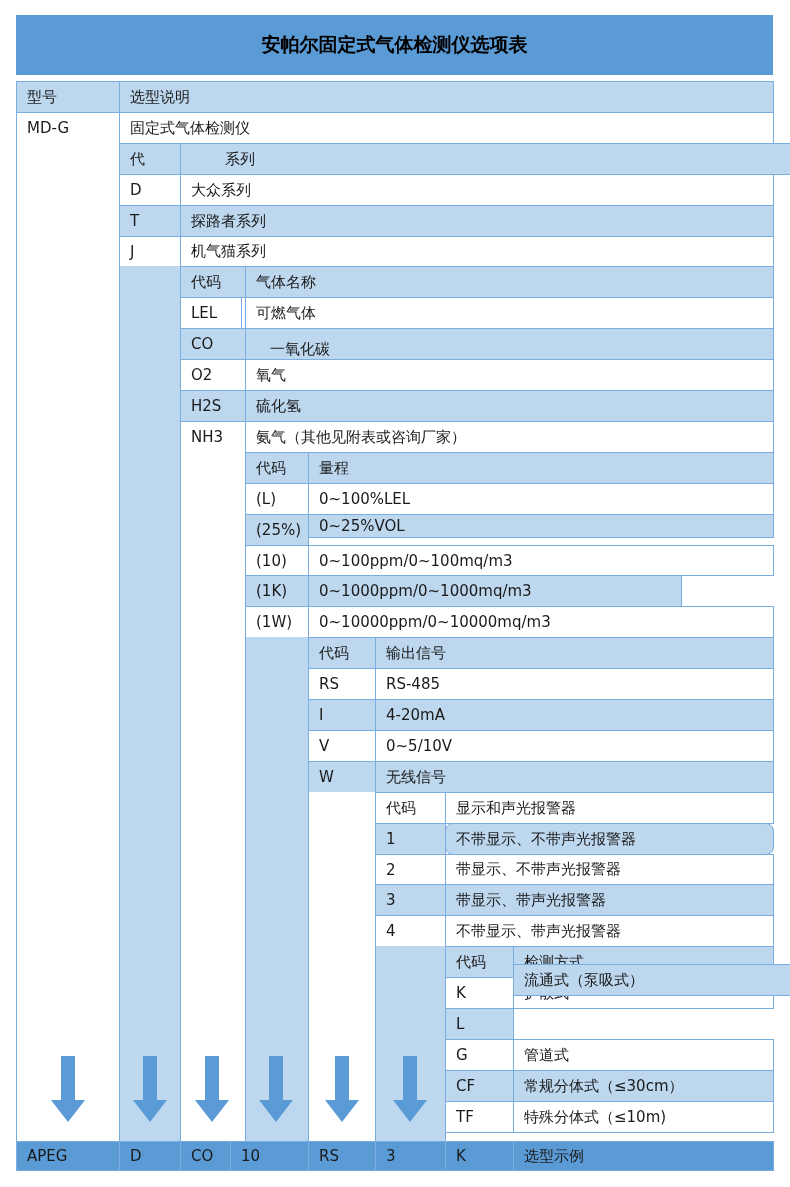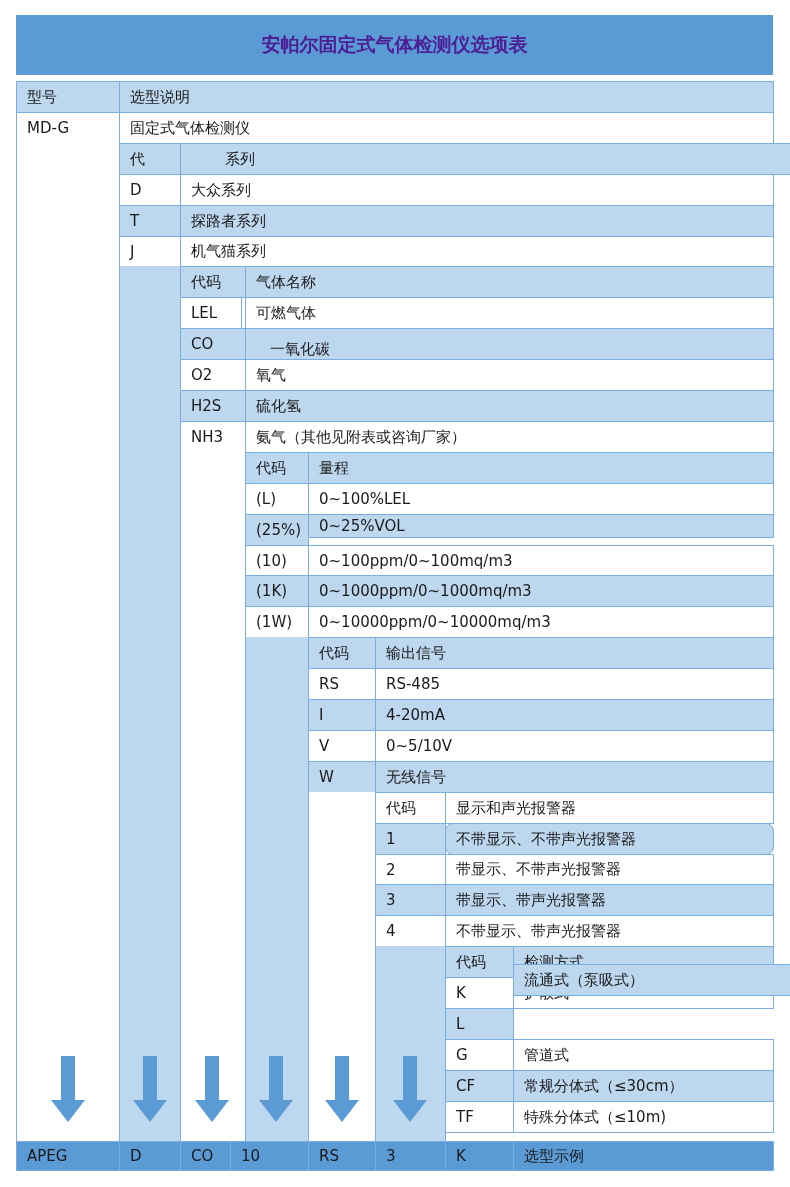--- a/index.html
+++ b/index.html
@@ -7,21 +7,21 @@
          font-family:"DejaVu Sans","Liberation Sans",sans-serif; color:#1a1a1a; }
   .cell { position:absolute; box-sizing:border-box; font-size:15px;
           padding-left:10px; display:flex; align-items:center; white-space:nowrap;
           border:1px solid #7aaee0; }
   .lt { background:#bdd7ee; }
   .wt { background:#ffffff; }
   .dk { background:#5b9bd5; }
   .title { position:absolute; left:16px; top:15px; width:757px; height:60px;
            background:#5b9bd5; border:1px solid #5b9bd5; box-sizing:border-box;
            display:flex; align-items:center; justify-content:center;
-           font-weight:bold; font-size:19px; color:#4c1d95; }
+           font-weight:bold; font-size:19px; color:#000000; }
   .bar { position:absolute; box-sizing:border-box; border-left:1px solid #7aaee0; border-right:1px solid #7aaee0; }
   .arrow { position:absolute; width:34px; height:66px; }
 </style>
 </head>
 <body>
 
 <div class="title">安帕尔固定式气体检测仪选项表</div>
 
 <div id="grid">
     <div class="cell lt" style="left: 16px; width: 104px; top: 81px; height: 32px;">型号</div>
@@ -50,21 +50,21 @@
     <div class="cell wt" style="left: 245px; width: 529px; top: 421px; height: 32px;">氨气（其他见附表或咨询厂家）</div>
     <div class="cell lt" style="left: 245px; width: 64px; top: 452px; height: 32px;">代码</div>
     <div class="cell lt" style="left: 308px; width: 466px; top: 452px; height: 32px;">量程</div>
     <div class="cell wt" style="left: 245px; width: 64px; top: 483px; height: 32px;">(L)</div>
     <div class="cell wt" style="left: 308px; width: 466px; top: 483px; height: 32px;">0~100%LEL</div>
     <div class="cell lt" style="left: 245px; width: 64px; top: 514px; height: 32px;">(25%)</div>
     <div class="cell lt" style="left: 308px; width: 466px; top: 514px; height: 24px;">0~25%VOL</div>
     <div class="cell wt" style="left: 245px; width: 64px; top: 545px; height: 31px;">(10)</div>
     <div class="cell wt" style="left: 308px; width: 466px; top: 545px; height: 31px;">0~100ppm/0~100mq/m3</div>
     <div class="cell lt" style="left: 245px; width: 64px; top: 575px; height: 32px;">(1K)</div>
-    <div class="cell lt" style="left: 308px; width: 466px; top: 575px; height: 32px;">0~1000ppm/0~1000mq/m3</div>
+    <div class="cell lt" style="left: 308px; width: 374px; top: 575px; height: 32px;">0~1000ppm/0~1000mq/m3</div>
     <div class="cell wt" style="left: 245px; width: 64px; top: 606px; height: 32px;">(1W)</div>
     <div class="cell wt" style="left: 308px; width: 466px; top: 606px; height: 32px;">0~10000ppm/0~10000mq/m3</div>
     <div class="cell lt" style="left: 308px; width: 68px; top: 637px; height: 32px;">代码</div>
     <div class="cell lt" style="left: 375px; width: 399px; top: 637px; height: 32px;">输出信号</div>
     <div class="cell wt" style="left: 308px; width: 68px; top: 668px; height: 32px;">RS</div>
     <div class="cell wt" style="left: 375px; width: 399px; top: 668px; height: 32px;">RS-485</div>
     <div class="cell lt" style="left: 308px; width: 68px; top: 699px; height: 32px;">I</div>
     <div class="cell lt" style="left: 375px; width: 399px; top: 699px; height: 32px;">4-20mA</div>
     <div class="cell wt" style="left: 308px; width: 68px; top: 730px; height: 32px;">V</div>
     <div class="cell wt" style="left: 375px; width: 399px; top: 730px; height: 32px;">0~5/10V</div>

